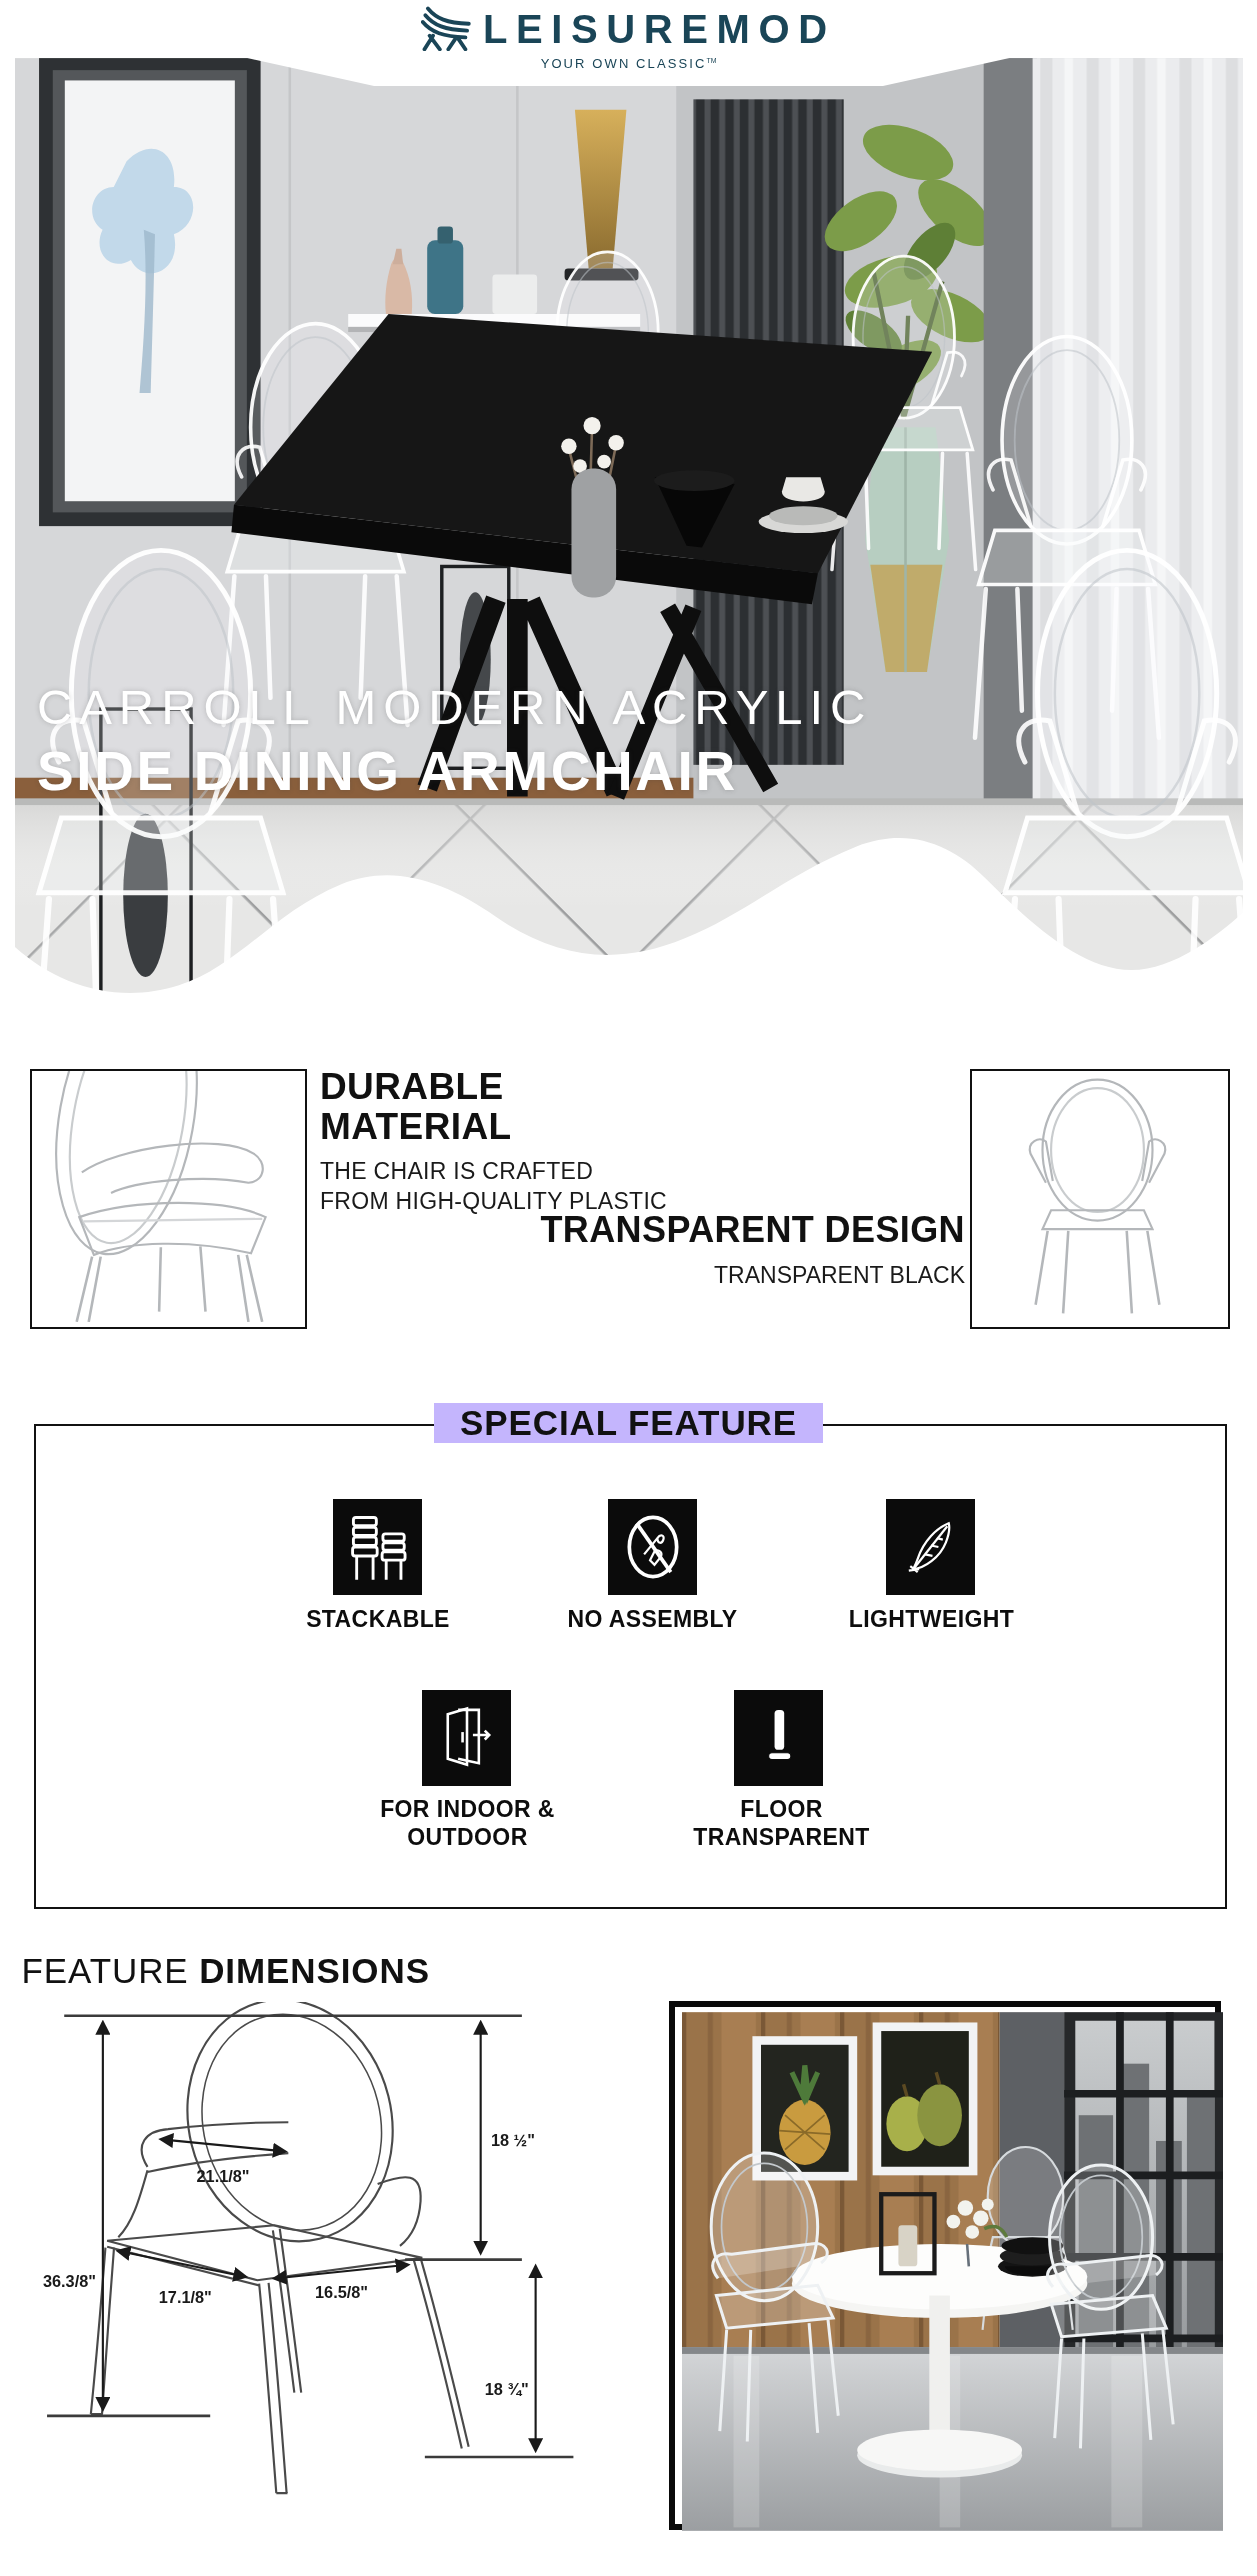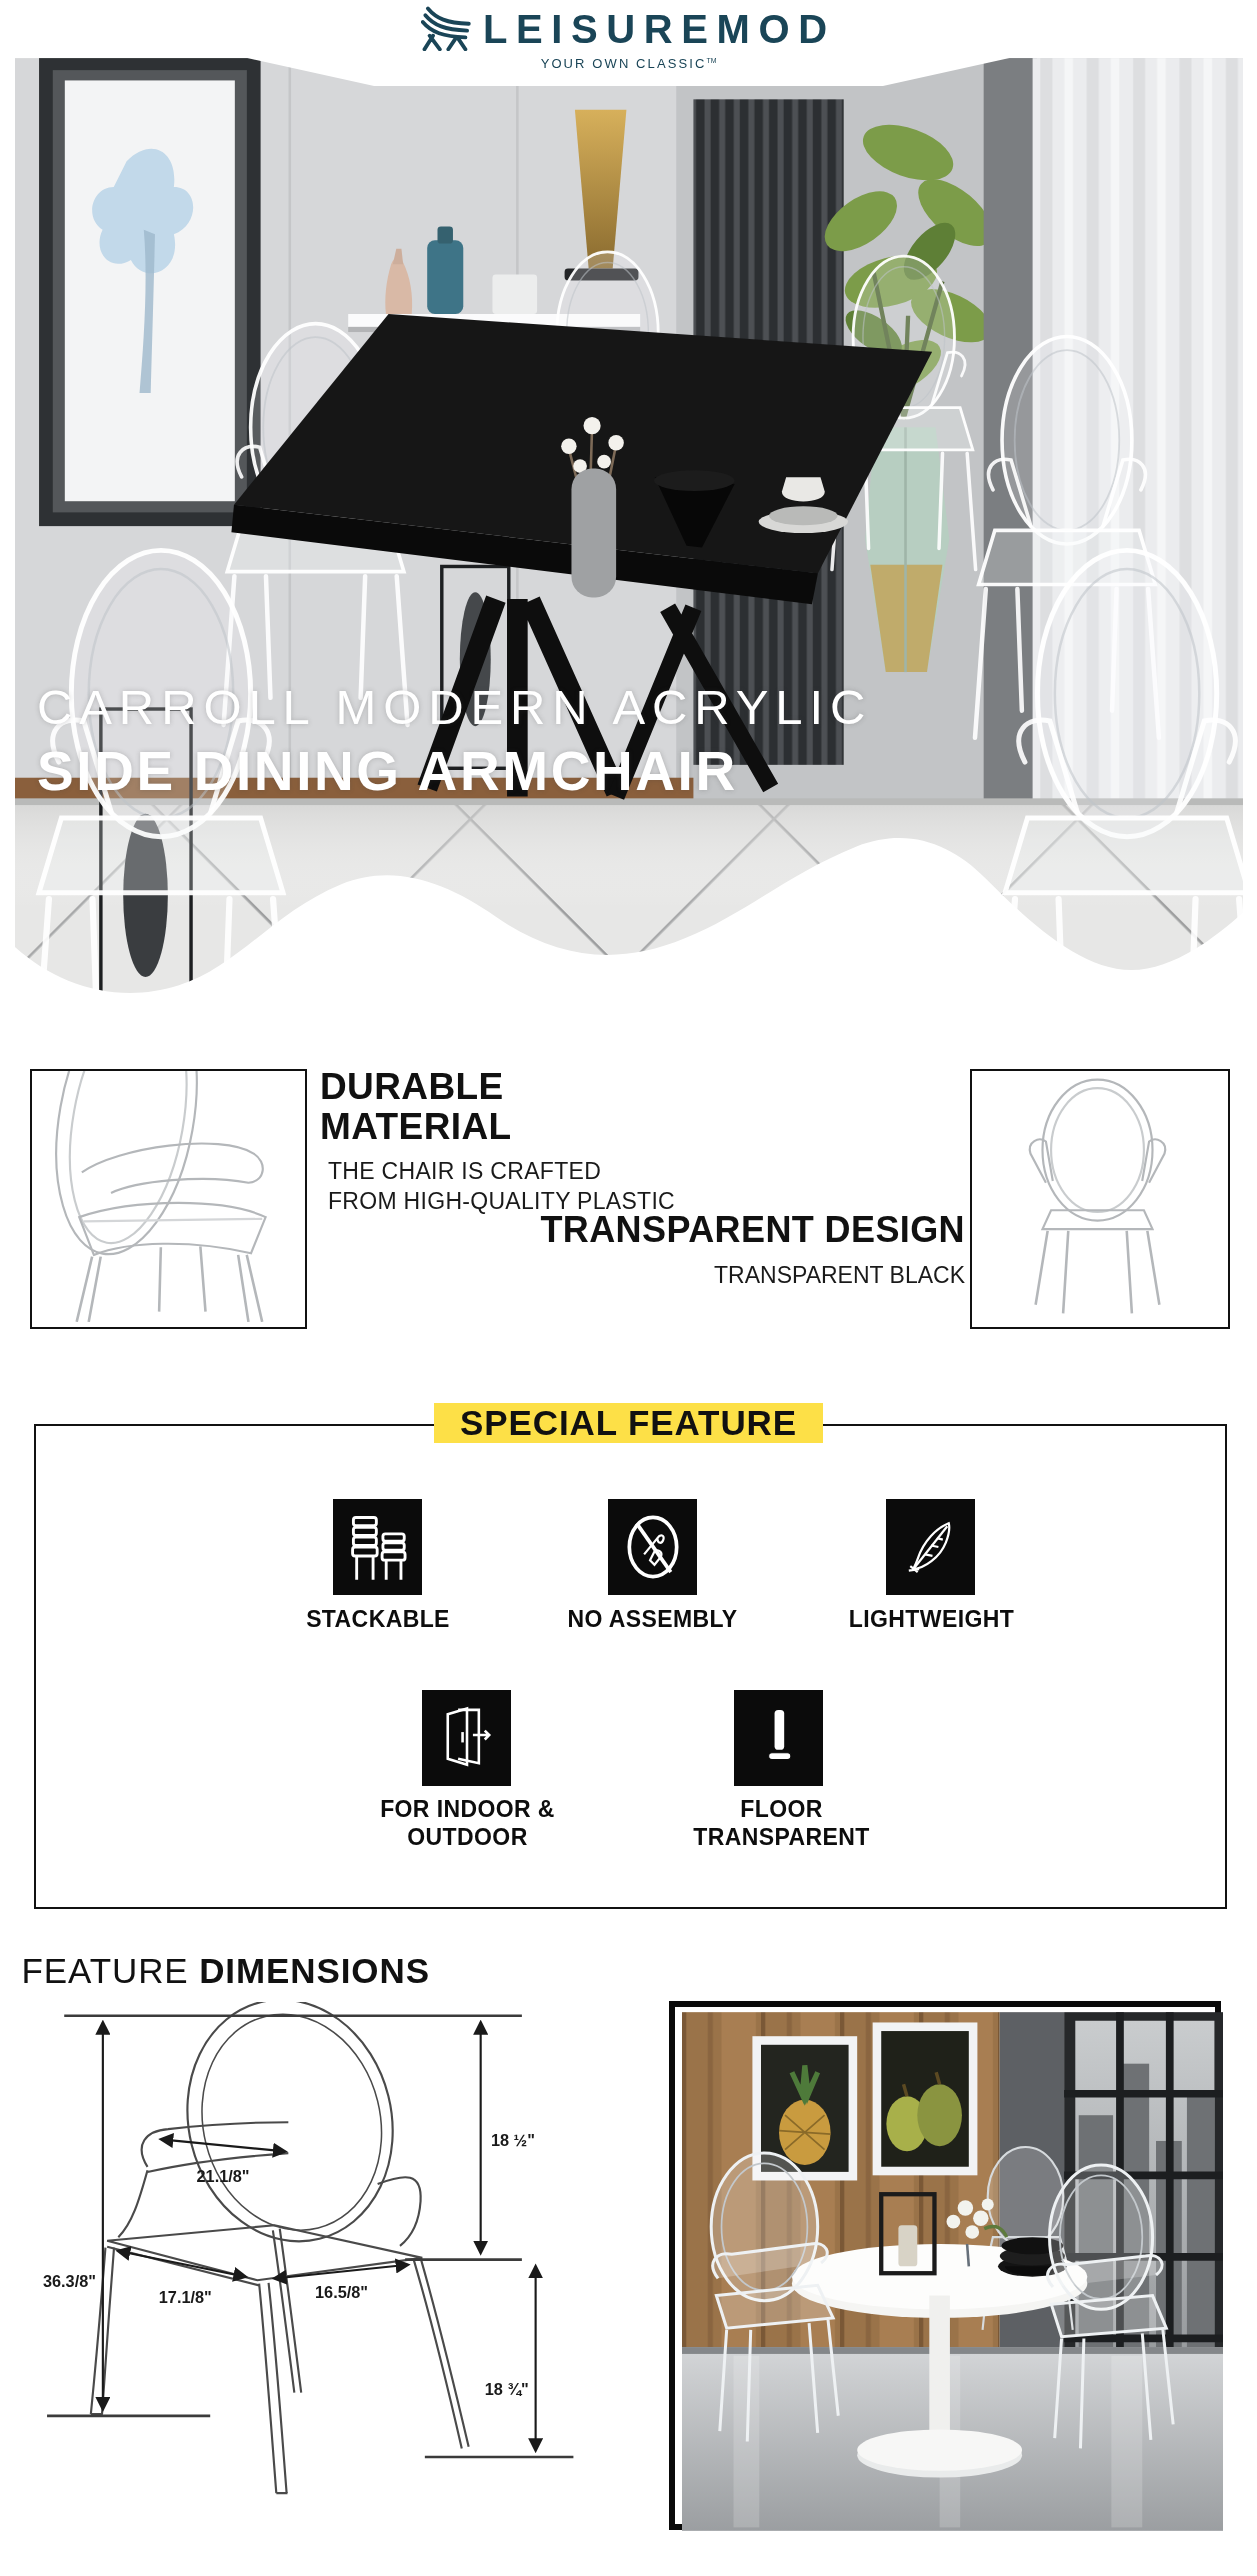--- a/index.html
+++ b/index.html
@@ -23,28 +23,28 @@
   .hero-title .l1{font-size:49px;font-weight:400;letter-spacing:6.9px;
       text-shadow:0 0 5.2px rgba(60,60,60,.25);}
   .hero-title .l2{font-size:55px;font-weight:800;letter-spacing:2.6px;margin-top:12px;
       text-shadow:0 0 5.2px rgba(60,60,60,.25);}
 
   
   .imgbox{border:2.6px solid #111;background:#fff;}
   .box-left{left:30px;top:1069px;width:273px;height:256px;}
   .box-right{left:970px;top:1069px;width:256px;height:256px;}
   .durable-head{left:320px;top:1067px;font-size:37px;font-weight:700;line-height:1.08;letter-spacing:0.4px;}
-  .durable-body{left:328px;top:1157px;font-size:23px;font-weight:400;line-height:1.3;letter-spacing:0.3px;color:#1a1a1a;}
+  .durable-body{left:320px;top:1157px;font-size:23px;font-weight:400;line-height:1.3;letter-spacing:0.3px;color:#1a1a1a;}
   .transp-head{left:536px;top:1209px;width:429px;text-align:right;font-size:36px;font-weight:700;letter-spacing:0.4px;}
   .transp-body{left:536px;top:1260px;width:429px;text-align:right;font-size:23px;line-height:1.35;color:#1a1a1a;}
 
   
   .sf-box{left:34px;top:1424px;width:1189px;height:481px;border:2.6px solid #111;background:#fff;}
   .sf-title{left:0px;top:1403px;width:1257px;text-align:center;z-index:3;}
-  .sf-title span{display:inline-block;background:#fde047;padding:0 26px;font-size:35px;font-weight:700;letter-spacing:0.9px;}
+  .sf-title span{display:inline-block;background:#c4b5fd;padding:0 26px;font-size:35px;font-weight:700;letter-spacing:0.9px;}
   .tile{position:absolute;width:89px;height:96px;background:#0b0b0b;display:flex;align-items:center;justify-content:center;}
   .tile svg{width:74px;height:82px;}
   .tile-label{position:absolute;text-align:center;font-size:23px;font-weight:600;letter-spacing:0.4px;line-height:1.2;color:#0d0d0d;}
 
   
   .pd-head{left:21.5px;top:1951px;font-size:35px;letter-spacing:0.9px;}
   .pd-head .reg{font-weight:400;}
   .pd-head .bold{font-weight:700;}
   .dims-svg{left:17px;top:2002px;}
   .dims-svg text{font-family:"Liberation Sans",sans-serif;font-size:19px;font-weight:700;fill:#1a1a1a;}

